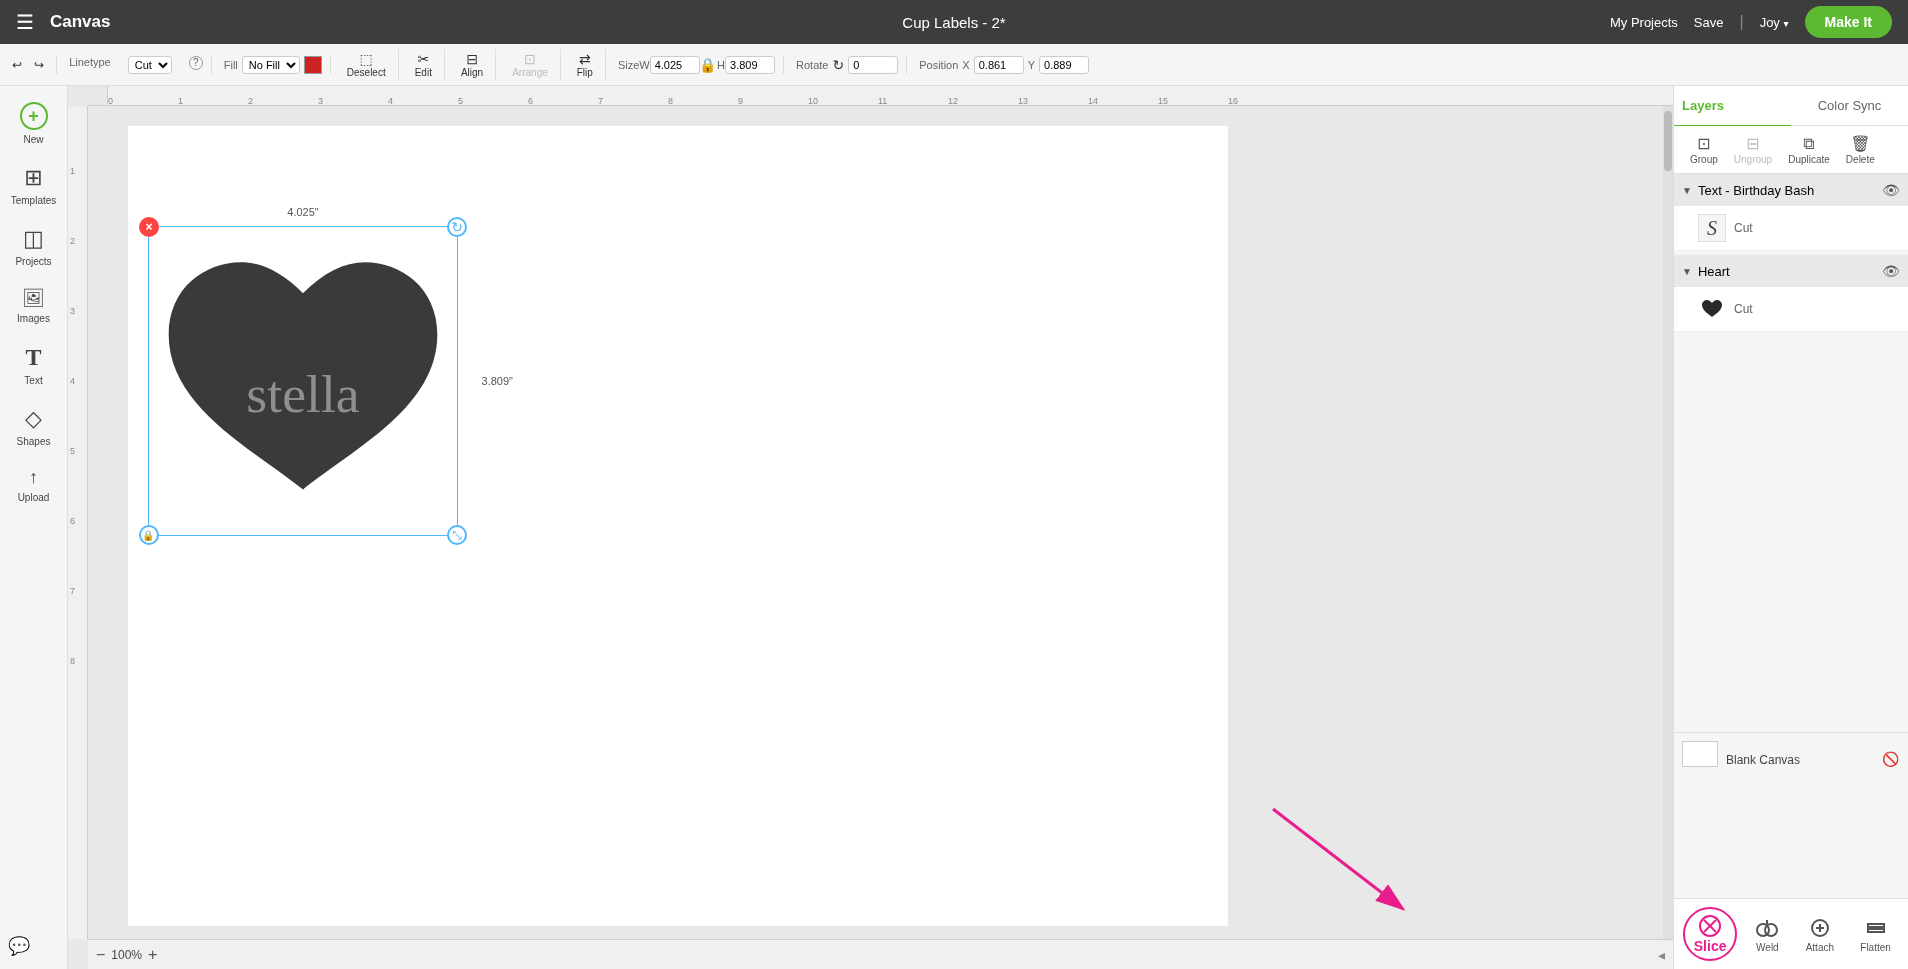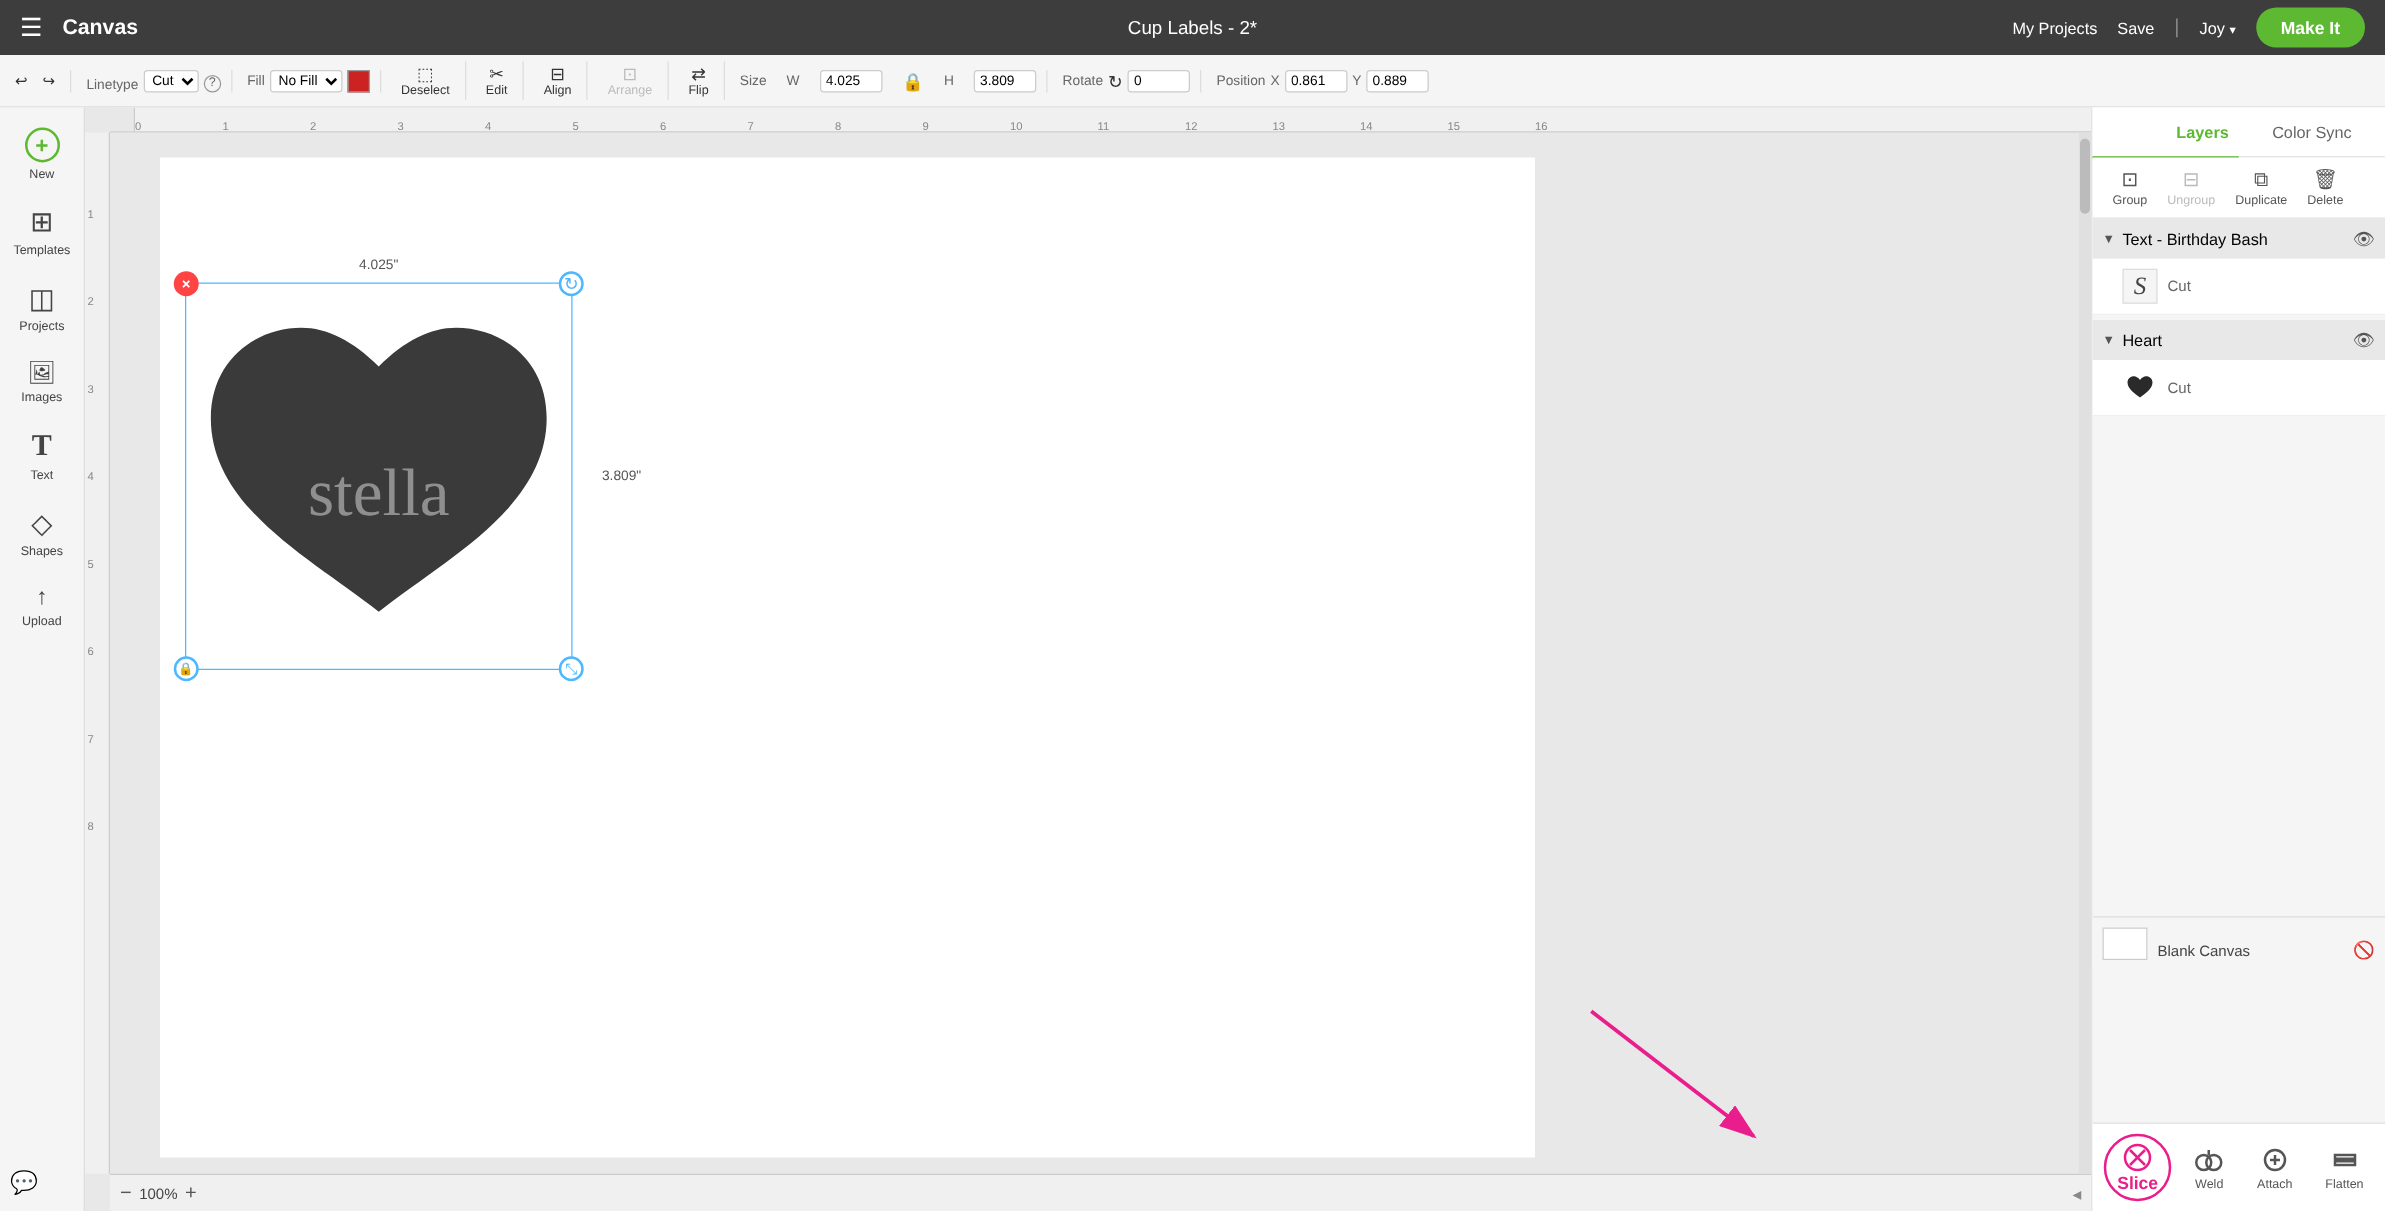--- a/index.html
+++ b/index.html
@@ -175,21 +175,21 @@
     </span>
     <button style="background:#5db832;color:white;border:none;border-radius:20px;padding:8px 20px;font-size:14px;font-weight:bold;cursor:pointer;">Make It</button>
   </div>
 </div>
 
 <div id="toolbar">
   <div class="toolbar-group">
     <button class="toolbar-btn" title="Undo">↩</button>
     <button class="toolbar-btn" title="Redo">↪</button>
   </div>
-  <div class="toolbar-group" style="display:flex;align-items:flex-end;gap:4px;">
+  <div class="toolbar-group" style="display:flex;align-items:flex-start;gap:17px;">
     <span class="toolbar-label">Linetype</span>
     <select class="toolbar-select">
       <option>Cut</option>
     </select>
     <span class="toolbar-label" style="cursor:pointer;border:1px solid #999;border-radius:50%;width:14px;height:14px;display:flex;align-items:center;justify-content:center;font-size:10px;">?</span>
   </div>
   <div class="toolbar-group" style="display:flex;align-items:center;gap:4px;">
     <span class="toolbar-label">Fill</span>
     <select class="toolbar-select">
       <option>No Fill</option>
@@ -219,21 +219,21 @@
       <span style="font-size:14px;">⊡</span>
       <span>Arrange</span>
     </button>
   </div>
   <div class="toolbar-group">
     <button class="toolbar-btn" style="display:flex;flex-direction:column;align-items:center;font-size:10px;">
       <span style="font-size:14px;">⇄</span>
       <span>Flip</span>
     </button>
   </div>
-  <div class="toolbar-group" style="display:flex;align-items:center;gap:16px;">
+  <div class="toolbar-group" style="display:flex;align-items:center;gap:0;">
     <span class="toolbar-label">Size</span>
     <span class="toolbar-label">W</span>
     <input class="toolbar-input" value="4.025" style="">
     <span style="font-size:14px;color:#888;cursor:pointer;">🔒</span>
     <span class="toolbar-label">H</span>
     <input class="toolbar-input" value="3.809" style="">
   </div>
   <div class="toolbar-group" style="display:flex;align-items:center;gap:4px;">
     <span class="toolbar-label">Rotate</span>
     <span style="font-size:14px;">↻</span>
@@ -370,21 +370,21 @@
     </div>
 
     <div id="v-scrollbar" style="position:absolute;right:0;top:20px;bottom:30px;width:10px;background:#e0e0e0;">
       <div style="width:8px;height:60px;background:#bbb;border-radius:4px;margin:1px;margin-top:5px;"></div>
     </div>
   </div>
 
   <div id="right-panel">
 
     <div id="panel-tabs" style="display:flex;border-bottom:1px solid #ddd;background:white;">
-      <div class="panel-tab active" style="flex:1;padding:12px 8px;text-align:right;font-size:13px;cursor:pointer;border-bottom:2px solid #5db832;color:#5db832;font-weight:bold;">Layers</div>
+      <div class="panel-tab active" style="flex:1;padding:12px 8px;text-align:left;font-size:13px;cursor:pointer;border-bottom:2px solid #5db832;color:#5db832;font-weight:bold;">Layers</div>
       <div class="panel-tab" style="flex:1;padding:12px 8px;text-align:center;font-size:13px;cursor:pointer;color:#666;">Color Sync</div>
     </div>
 
     <div id="panel-toolbar" style="display:flex;align-items:center;gap:0;padding:4px 8px;background:white;border-bottom:1px solid #ddd;">
       <button class="panel-tool-btn" style="display:flex;flex-direction:column;align-items:center;gap:1px;background:none;border:none;cursor:pointer;padding:4px 8px;font-size:10px;color:#555;">
         <span style="font-size:16px;">⊡</span>
         <span>Group</span>
       </button>
       <button class="panel-tool-btn disabled" style="display:flex;flex-direction:column;align-items:center;gap:1px;background:none;border:none;cursor:pointer;padding:4px 8px;font-size:10px;color:#bbb;">
         <span style="font-size:16px;">⊟</span>

